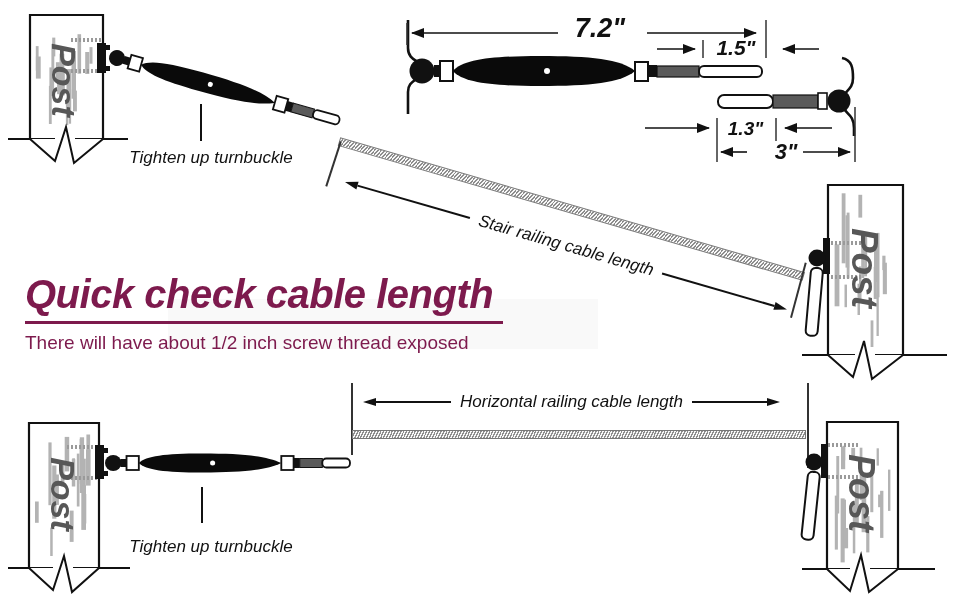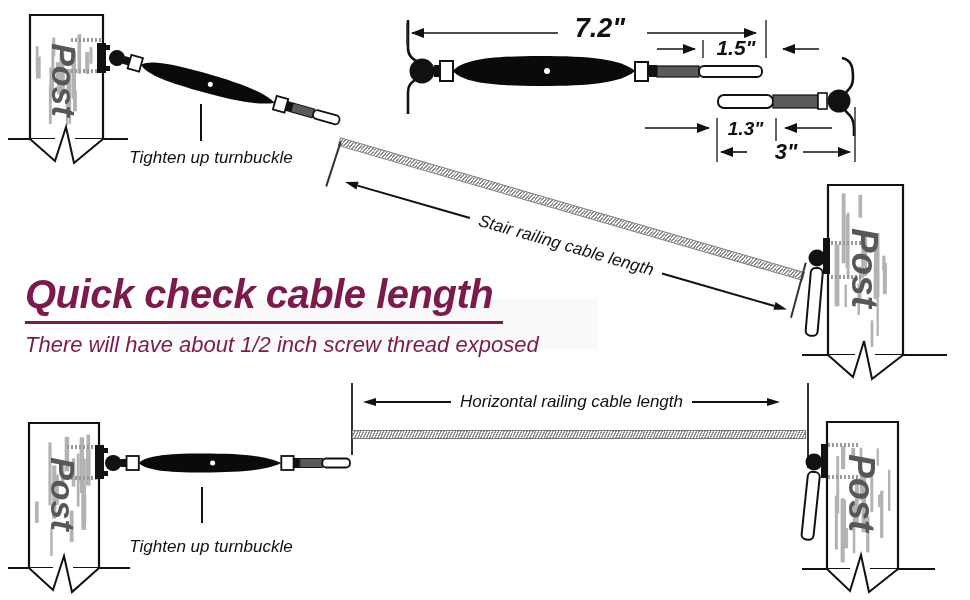--- a/index.html
+++ b/index.html
@@ -18,21 +18,21 @@
   .dim-num{font-style:italic;font-weight:bold;color:#111;white-space:nowrap;text-align:center;}
   .post-label{
     font-weight:bold;font-style:italic;color:var(--post-text);
     text-align:center;white-space:nowrap;pointer-events:none;
   }
   .title{
     font-size:40px;font-weight:bold;font-style:italic;color:var(--accent);
     letter-spacing:-0.5px;display:inline-block;border-bottom:3px solid var(--accent);
     padding:0 10px 5px 0;line-height:1.1;white-space:nowrap;
   }
-  .subtitle{font-size:22px;font-style:italic;color:var(--accent);white-space:nowrap;}
+  .subtitle{font-size:19px;color:var(--accent);white-space:nowrap;}
   .vline{background:var(--line);width:2px;}
   .thinline{background:#333;}
   .seg{height:1.6px;background:#111;flex:1 1 auto;align-self:center;}
   .ah-l{width:0;height:0;border-top:4.5px solid transparent;border-bottom:4.5px solid transparent;border-right:13px solid #111;align-self:center;}
   .ah-r{width:0;height:0;border-top:4.5px solid transparent;border-bottom:4.5px solid transparent;border-left:13px solid #111;align-self:center;}
   .dimflex{display:flex;flex-direction:row;align-items:center;}
   .dimflex .txt{padding:0 9px;}
   
   .cable{
     height:7px;border:1px solid #777;

